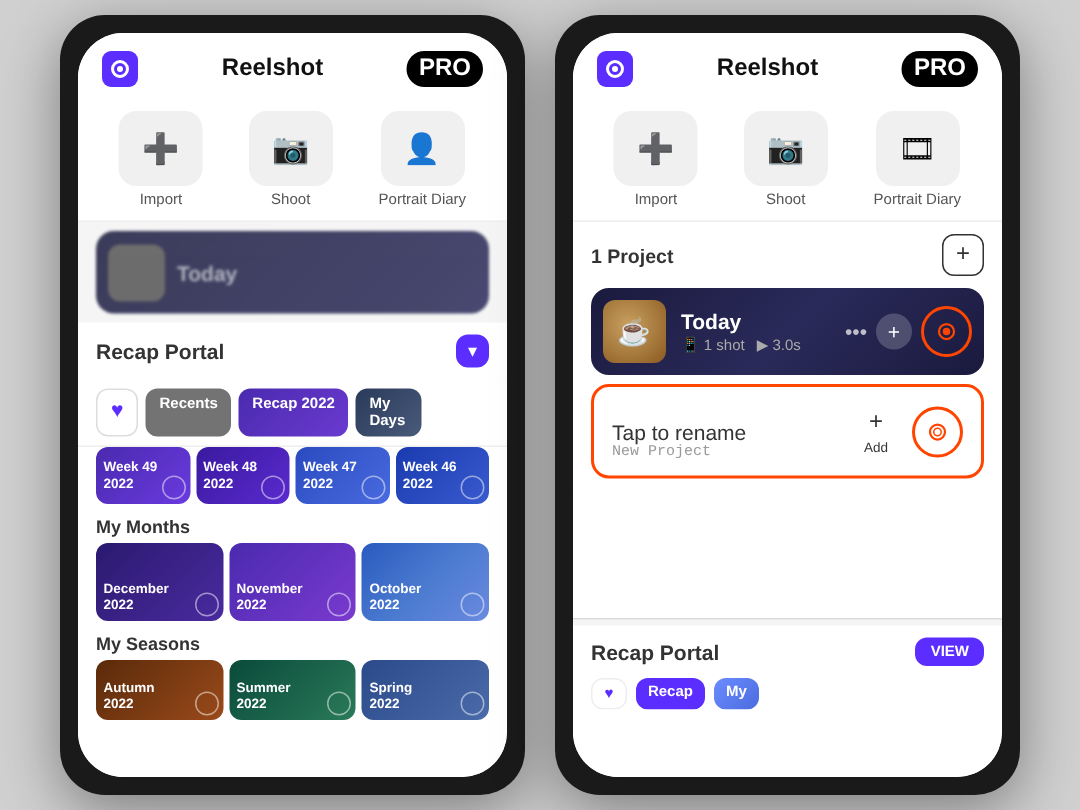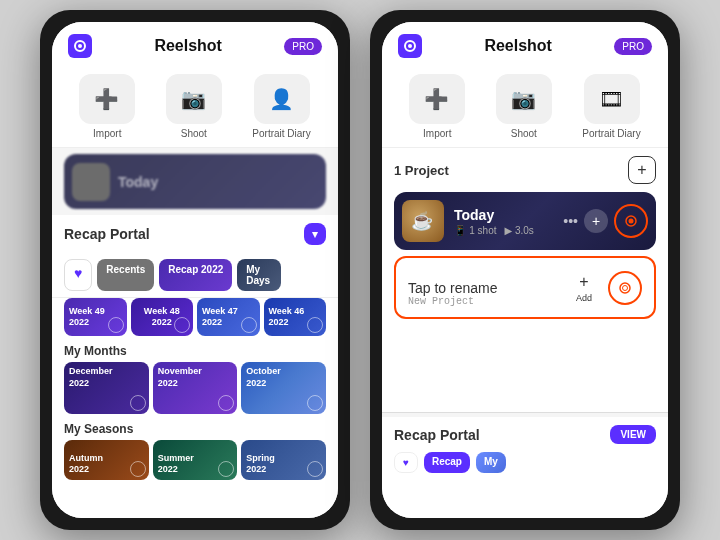--- a/index.html
+++ b/index.html
@@ -57,24 +57,24 @@
 
     .header-logo svg { width: 14px; height: 14px; }
 
     .header-title {
       font-size: 16px;
       font-weight: 600;
       color: #111;
     }
 
     .pro-badge {
-      background: #6d28d9;
-      color: white;
-      font-size: 10px;
-      font-weight: 400;
+      background: #000000;
+      color: white;
+      font-size: 16px;
+      font-weight: 700;
       padding: 3px 8px;
       border-radius: 12px;
     }
 
     
     .action-row {
       display: flex;
       justify-content: space-around;
       padding: 8px 12px;
       background: white;
@@ -347,38 +347,38 @@
       border-radius: 8px;
       display: flex;
       flex-direction: column;
       justify-content: center;
       padding: 4px 5px;
       position: relative;
       overflow: hidden;
     }
 
     .week-item.purple { background: linear-gradient(135deg, #4a2aaf, #6a3adf); }
-    .week-item.dark-purple { background: linear-gradient(135deg, #3a1a9f, #5a2acf); text-align: center; }
+    .week-item.dark-purple { background: linear-gradient(135deg, #3a1a9f, #5a2acf); }
     .week-item.blue-purple { background: linear-gradient(135deg, #2a4abf, #4a6adf); }
     .week-item.blue { background: linear-gradient(135deg, #1a3aaf, #3a5acf); }
 
     .week-label {
       font-size: 9px;
       font-weight: 700;
       color: white;
       line-height: 1.2;
     }
 
     .month-item {
       flex: 1;
       height: 52px;
       border-radius: 8px;
       display: flex;
       flex-direction: column;
-      justify-content: flex-start;
+      justify-content: flex-end;
       padding: 4px 5px;
       position: relative;
       overflow: hidden;
     }
 
     .month-item.dark { background: linear-gradient(135deg, #2a1a6f, #4a2a9f); }
     .month-item.purple2 { background: linear-gradient(135deg, #4a2aaf, #7a3acf); }
     .month-item.blue2 { background: linear-gradient(135deg, #2a5abf, #4a7acf, #6a8ae0); }
 
     .month-label {

